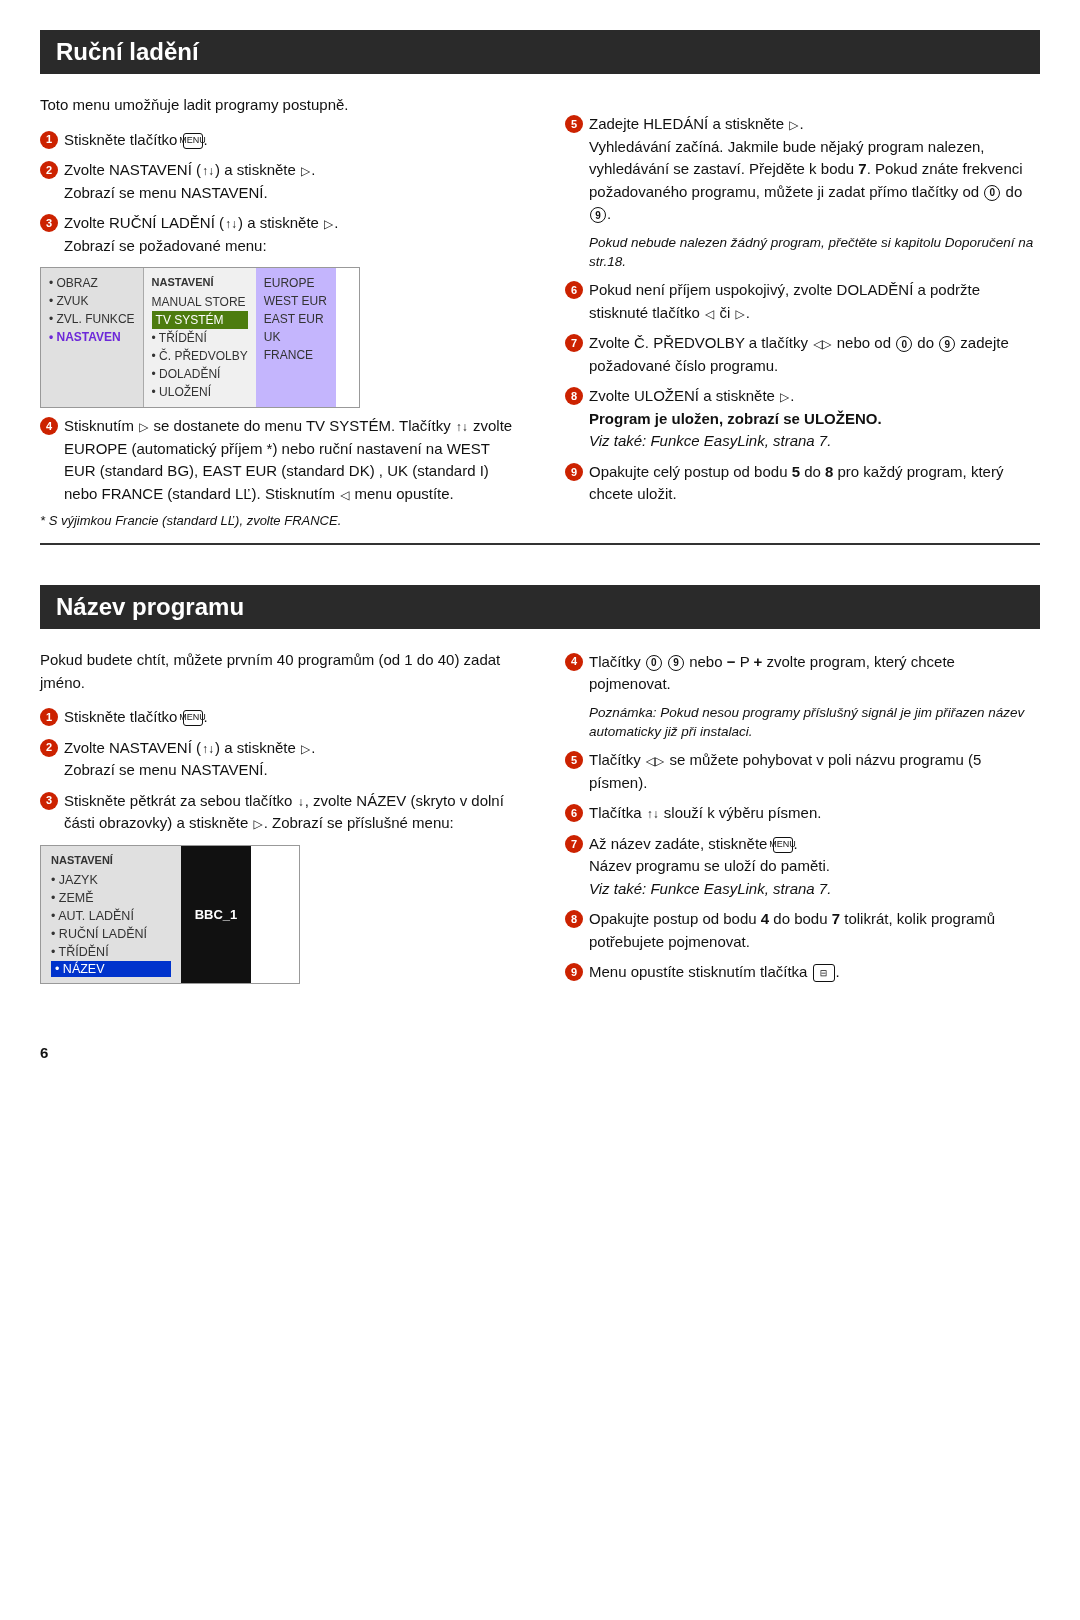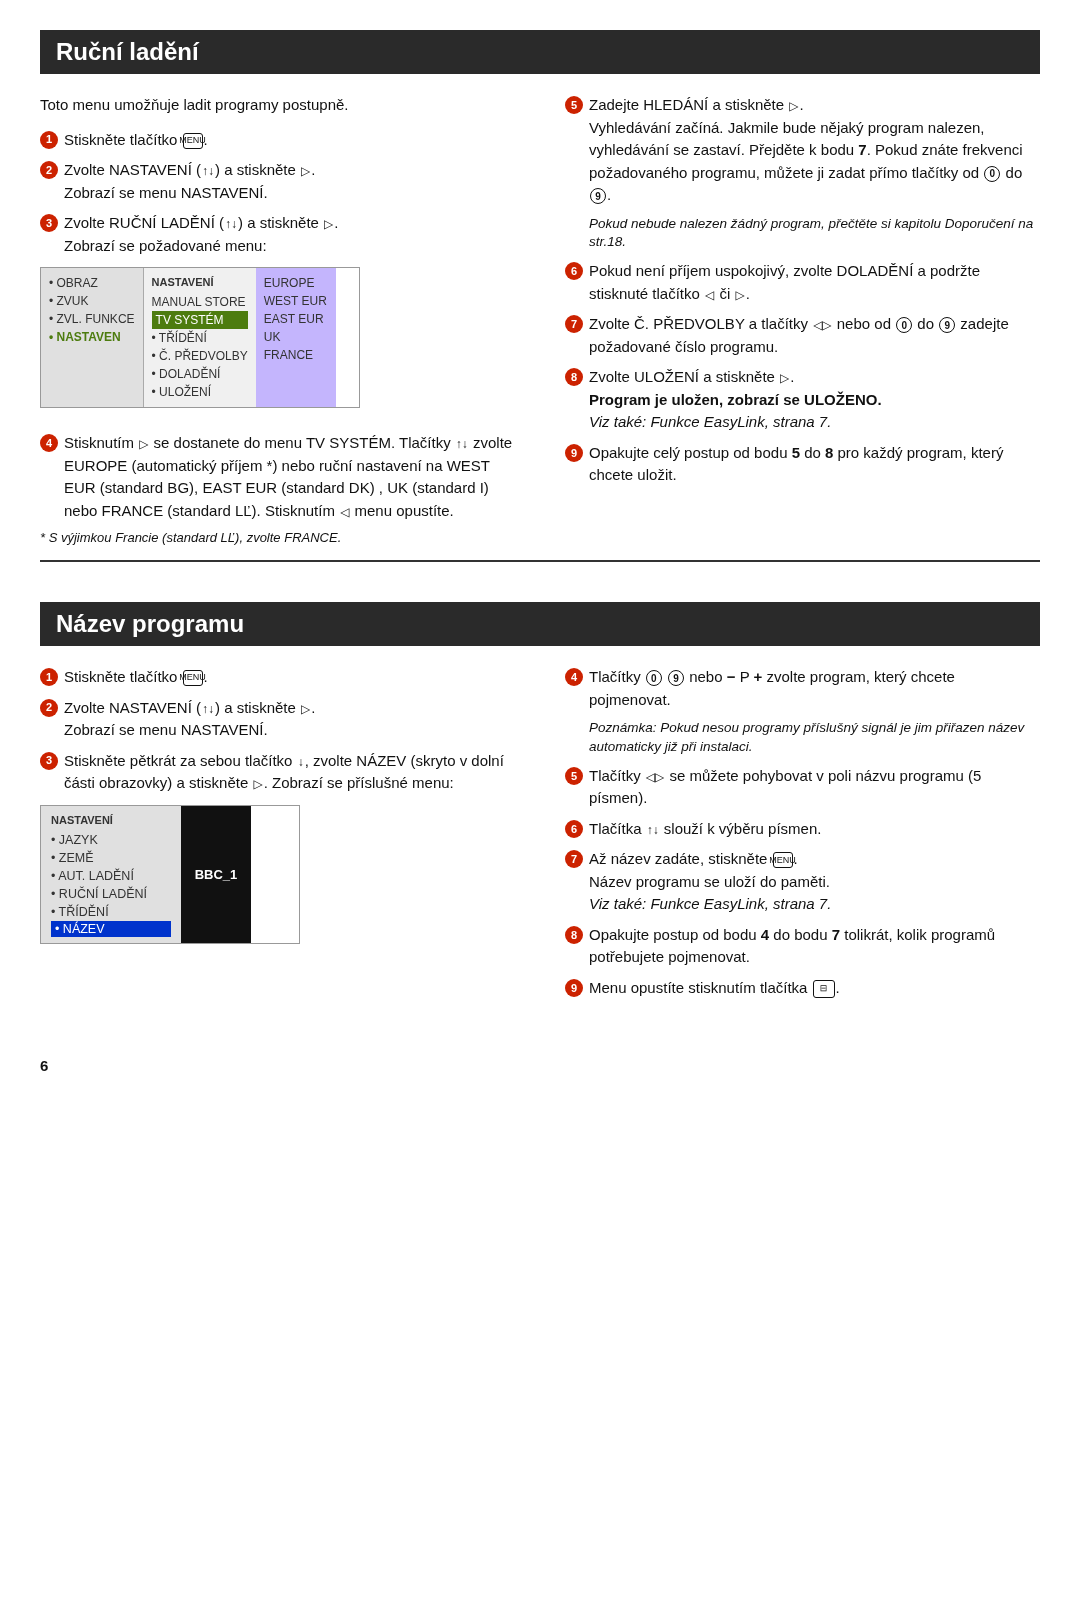--- a/index.html
+++ b/index.html
@@ -25,20 +25,21 @@
 
     .section {
       margin-bottom: 40px;
       padding-bottom: 10px;
       border-bottom: 2px solid #333;
     }
 
     .two-col {
       display: flex;
       gap: 30px;
+      align-items: center;
     }
 
     .col-left {
       flex: 1;
       padding-right: 10px;
     }
 
     .col-right {
       flex: 1;
       padding-left: 10px;
@@ -83,42 +84,42 @@
 
     .italic-note {
       font-style: italic;
       font-size: 13.5px;
       margin-top: 3px;
       line-height: 1.4;
     }
 
     .menu-box {
       border: 1px solid #999;
-      margin: 10px 0 24px 0;
+      margin: 10px 0 7px 0;
       display: flex;
       font-size: 13px;
       background: #fff;
       max-width: 320px;
     }
 
     .menu-box-left {
       background: #e0e0e0;
       padding: 6px 8px;
       font-size: 12px;
       min-width: 90px;
       border-right: 1px solid #aaa;
     }
 
     .menu-box-left div {
       padding: 2px 0;
       color: #333;
     }
 
     .menu-box-left div.highlighted {
-      color: #4d7c0f;
+      color: #6d28d9;
       font-weight: bold;
     }
 
     .menu-box-center {
       padding: 6px 8px;
       min-width: 110px;
       background: #f0f0f0;
     }
 
     .menu-box-center div {
@@ -360,20 +361,21 @@
     </div>
   </div>
 </div>
 
 <div class="section" style="margin-top:20px; border-bottom:none;">
   <div class="section-header">Název programu</div>
 
   <div class="two-col">
 
     <div class="col-left">
+      <p class="intro-text">Pokud budete chtít, můžete prvním 40 programům (od 1 do 40) zadat jméno.</p>
 
       <div class="step">
         <span class="step-num-circle">1</span>
         <span class="step-content">
           Stiskněte tlačítko <span class="icon-menu">MENU</span>.
         </span>
       </div>
 
       <div class="step">
         <span class="step-num-circle">2</span>

